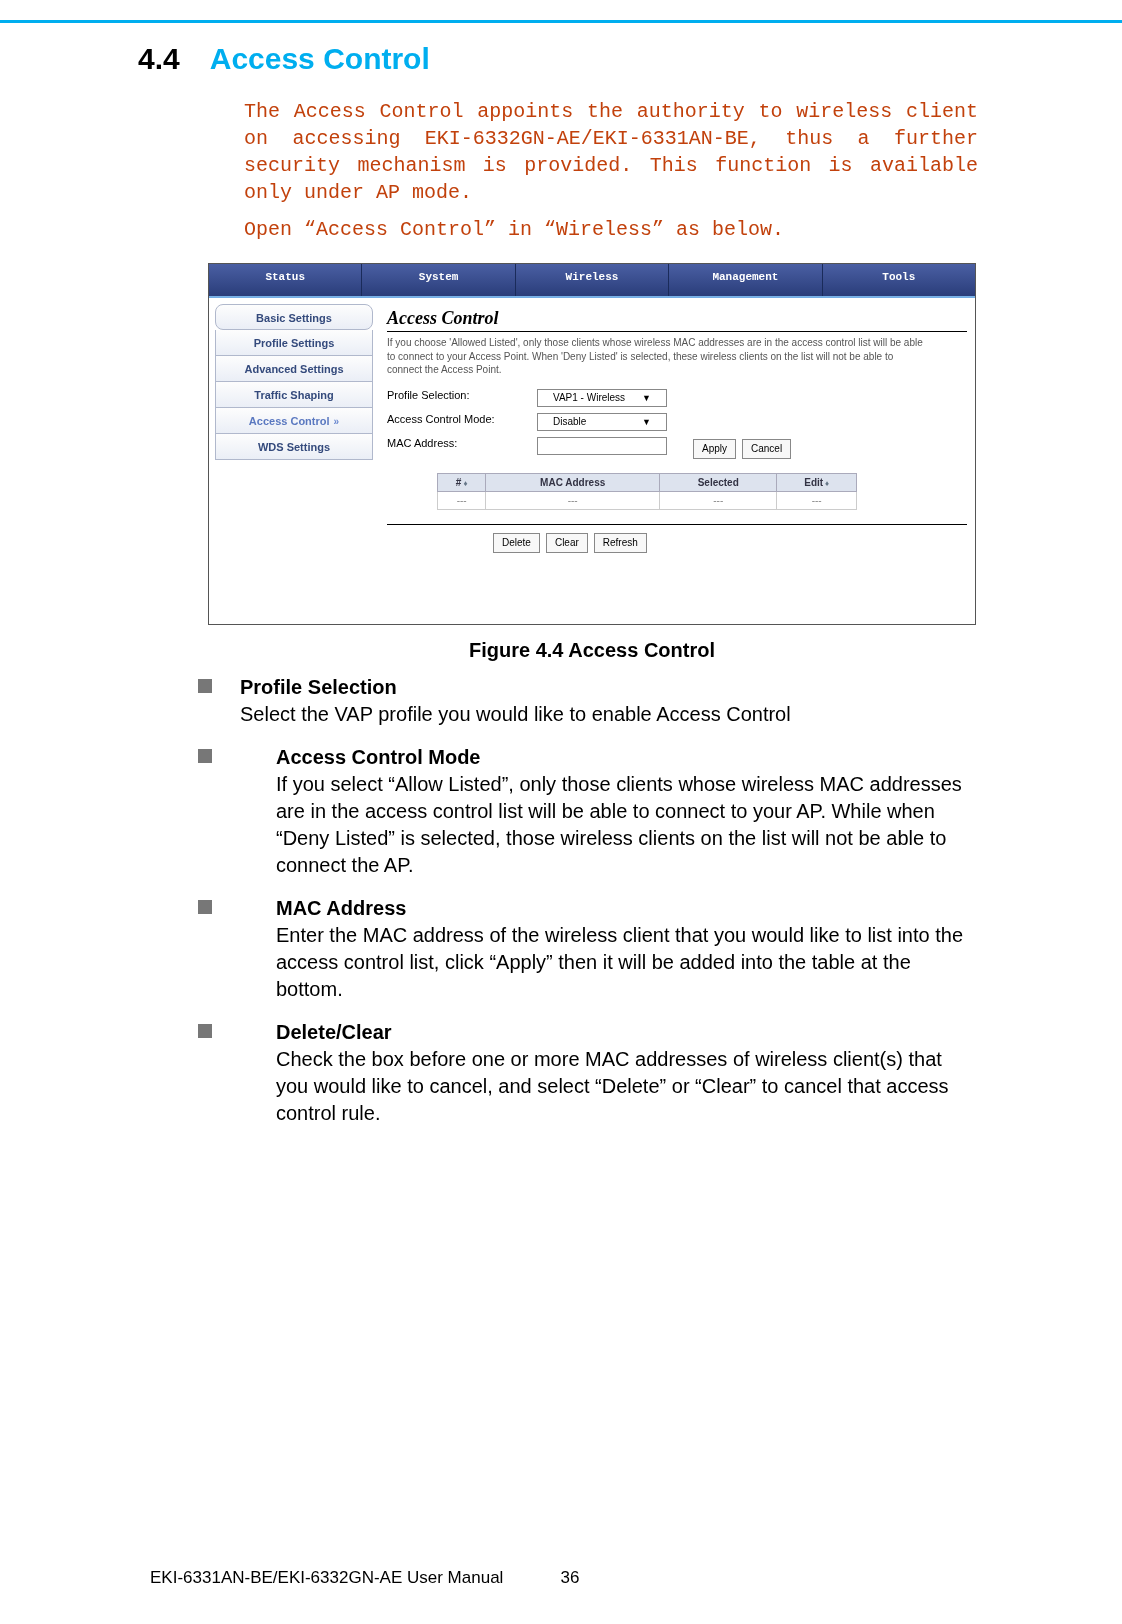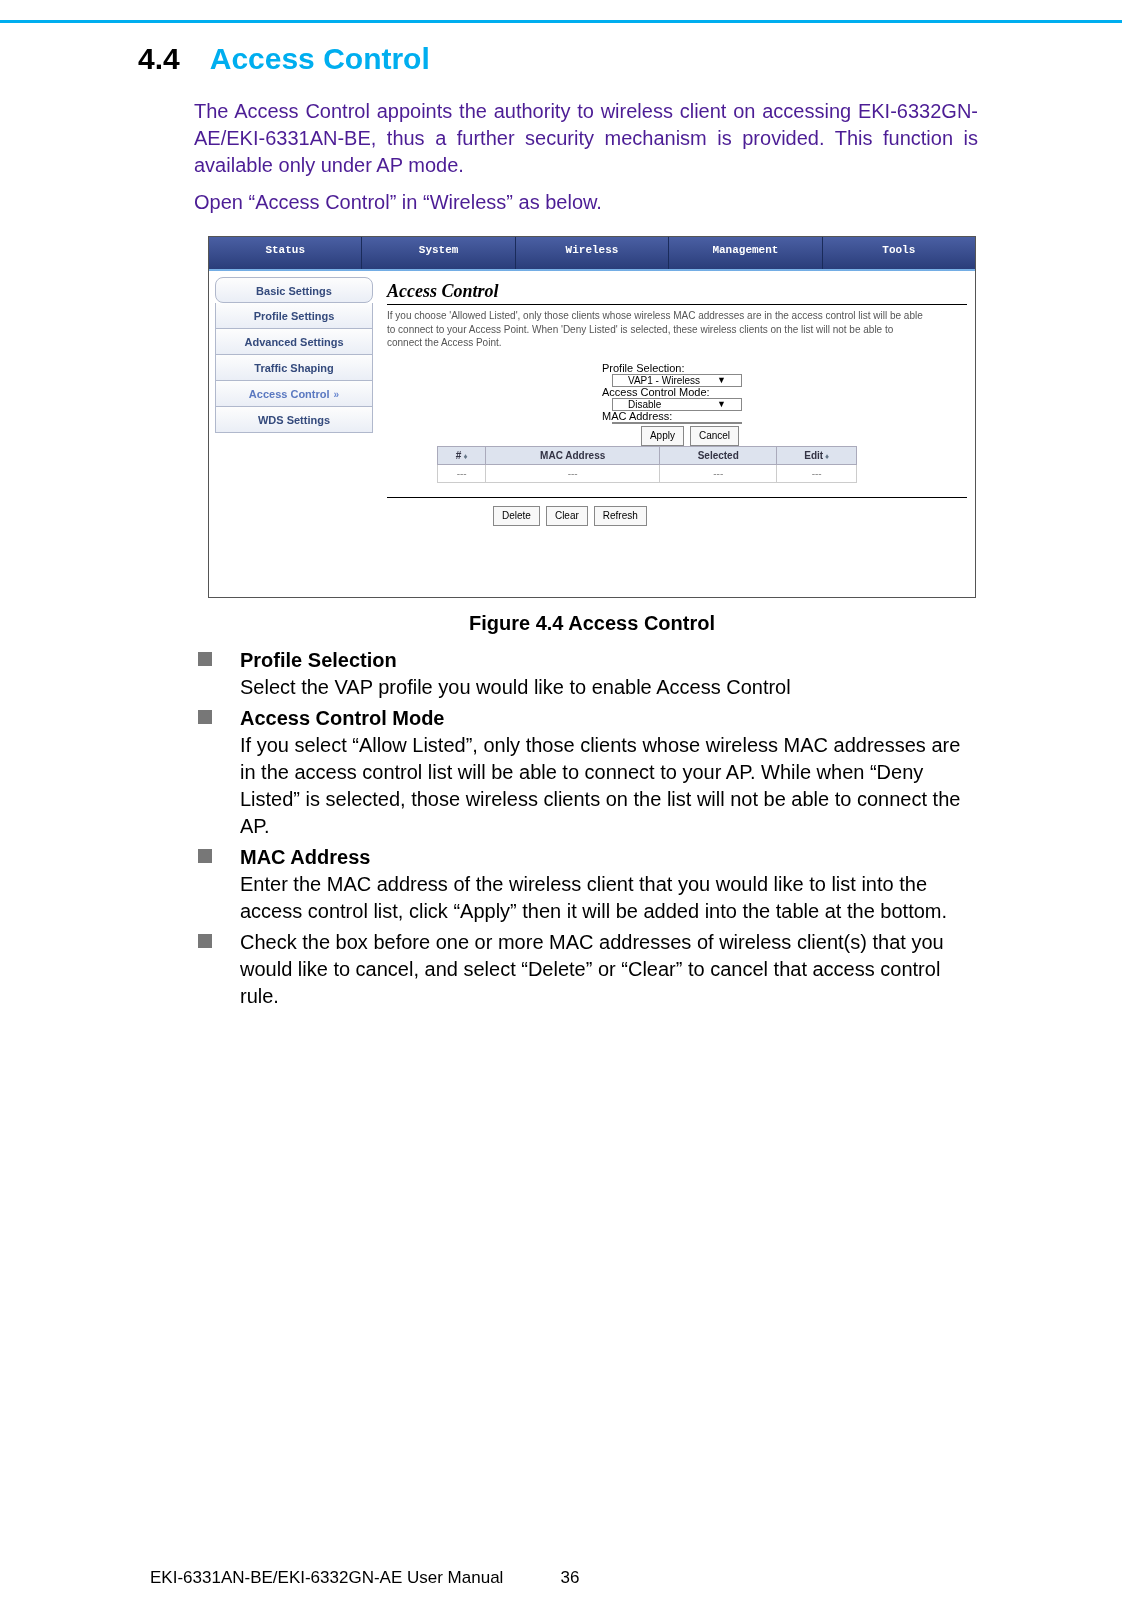--- a/index.html
+++ b/index.html
@@ -9,21 +9,21 @@
     width: 1122px;
     height: 1624px;
     position: relative;
     color: #000;
   }
   .page-top-rule { position:absolute; top:20px; left:0; right:0; height:3px; background:#00aeef; }
   .content { position:absolute; top:42px; left:138px; width:840px; }
   .section-header { display:flex; align-items:baseline; gap:30px; margin-bottom:22px; }
   .section-number { font-size:30px; font-weight:bold; color:#000; }
   .section-title { font-size:30px; font-weight:bold; color:#00aeef; }
-  .body-text { font-size:20px; color:#4c1d95; text-align:justify; line-height:1.35; margin-left:56px; margin-bottom:10px; }
+  .body-text { font-size:20px; color:#c2410c; text-align:justify; line-height:1.35; margin-left:106px; margin-bottom:10px;font-family:Liberation Mono, monospace; }
   .body-text.nojust { text-align:left; }
   .screenshot-wrap { margin-left:70px; margin-top:20px; margin-bottom:14px; }
   .screenshot {
     width:768px; height:362px; border:1px solid #555; position:relative;
     background:#f4f4f4; font-size:10px;
   }
   
   .ss-topbar { display:flex; height:32px;font-family:Liberation Mono, monospace; }
   .ss-tab {
     flex:1; text-align:center; line-height:26px; color:#fff; font-weight:bold;
@@ -46,21 +46,21 @@
     background:linear-gradient(#fdfdfd,#eaeef6);
   }
   .ss-menu-item.first{border-top:1px solid #b0b8cc;border-radius:8px;}
   .ss-menu-item.active{ color:#5a78c0; }
   .ss-menu-item .arrow{ color:#6a88d0; font-size:10px; margin-left:4px; }
   .ss-main { position:absolute; left:178px; right:8px; top:4px; }
   .ss-h1 { font-family:Georgia,serif; font-size:18px; font-weight:bold; font-style:italic; color:#000; margin:6px 0 2px 0; }
   .ss-hr { height:1px; background:#000; margin:2px 0 4px 0; }
   .ss-help { font-size:10px; color:#555; line-height:1.35; max-width:540px; }
   .ss-form { margin-top:12px; font-size:11px; color:#000; }
-  .ss-row { display:flex; align-items:center; height:24px;flex-direction:column; }
+  .ss-row { display:flex; height:24px; }
   .ss-label { width:150px; }
   .ss-select { width:130px; height:18px; border:1px solid #888; background:#fff; font-size:10px; padding:0 15px; display:flex; align-items:center; justify-content:space-between; }
   .ss-select .caret{ font-size:9px; }
   .ss-input { width:130px; height:18px; border:1px solid #888; background:#fff; }
   .ss-btn { height:20px; border:1px solid #888; background:#f8f8f8; font-size:10px; padding:0 8px; margin-left:6px; display:inline-flex; align-items:center; }
   .ss-btnrow { display:flex; justify-content:flex-start; margin-left:300px; margin-top:2px; }
   .ss-tblwrap { margin-top:12px; margin-left:50px; width:420px; }
   .ss-tbl { width:100%; border-collapse:collapse; }
   .ss-tbl th { background:#dde3ee; font-size:10px; font-weight:bold; color:#334; border:1px solid #aab; padding:3px 4px; }
   .ss-tbl td { font-size:10px; text-align:center; border:1px solid #ccc; padding:3px 4px; color:#888; }
@@ -72,21 +72,21 @@
 
   .bullet-list { margin-left:60px; }
   .bullet-item { display:flex; margin-bottom:4px; }
   .bullet-mark {
     width:14px; height:14px; background:#777; flex:0 0 14px;
     margin-top:5px; margin-right:28px;
   }
   .bullet-body { flex:1; font-size:20px; line-height:1.35; }
   .bullet-title { font-weight:bold; }
   .bullet-desc { }
-  .bullet-item + .bullet-item { margin-top:4px; }
+  .bullet-item + .bullet-item { margin-top:16px;gap:36px; }
 
   .footer { position:absolute; bottom:36px; left:150px; width:840px; font-size:17px; color:#000; display:flex; }
   .footer-left{ flex:0 0 auto; white-space:nowrap; }
   .footer-page{ position:absolute; left:50%; transform:translateX(-50%); }
 </style>
 </head>
 <body>
 
 <div class="page-top-rule"></div>
 
@@ -204,20 +204,21 @@
     <div class="bullet-item">
       <div class="bullet-mark"></div>
       <div class="bullet-body">
         <div class="bullet-title">MAC Address</div>
         <div class="bullet-desc">Enter the MAC address of the wireless client that you would like to list into the access control list, click “Apply” then it will be added into the table at the bottom.</div>
       </div>
     </div>
     <div class="bullet-item">
       <div class="bullet-mark"></div>
       <div class="bullet-body">
+        <div class="bullet-title">Delete/Clear</div>
         <div class="bullet-desc">Check the box before one or more MAC addresses of wireless client(s) that you would like to cancel, and select “Delete” or “Clear” to cancel that access control rule.</div>
       </div>
     </div>
   </div>
 </div>
 
 <div class="footer">
   <div class="footer-left">EKI-6331AN-BE/EKI-6332GN-AE User Manual</div>
   <div class="footer-page">36</div>
 </div>

